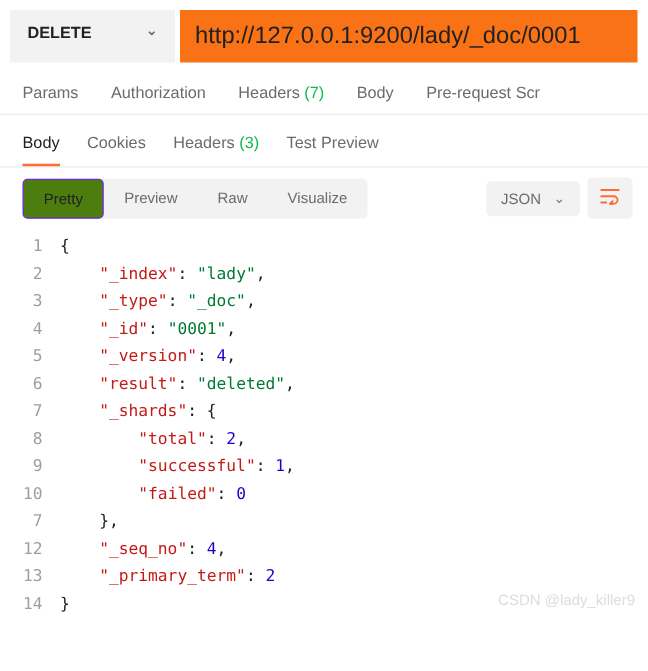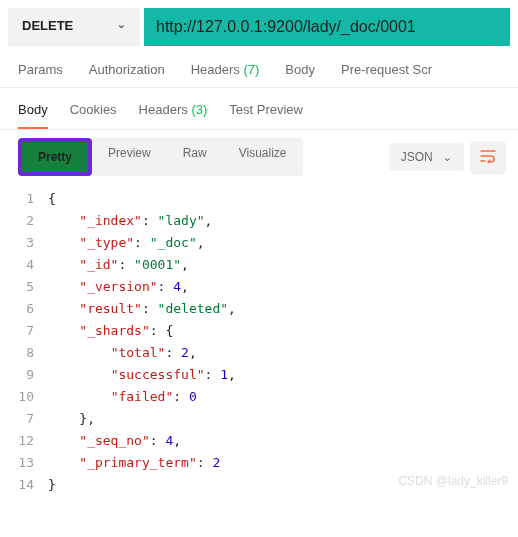--- a/index.html
+++ b/index.html
@@ -1,32 +1,32 @@
 <!DOCTYPE html>
 <html><head>
 <meta charset="utf-8">
 <style>
 * { box-sizing: border-box; margin: 0; padding: 0; }
 body { font-family: -apple-system, BlinkMacSystemFont, "Segoe UI", sans-serif; font-size: 13px; color: #212121; background: #fff; width: 518px; }
 .request-bar { display: flex; padding: 8px 8px; gap: 4px; }
 .method-select { display: flex; align-items: flex-start; justify-content: space-between; background: #f2f2f2; padding: 10px 14px; width: 132px; font-weight: 600; font-size: 13px; cursor: pointer; }
 .chevron { font-size: 11px; color: #6b6b6b; }
-.url-input { flex: 1; background: #14b8a6; border: none; padding: 10px 12px; font-size: 16px; color: #212121; outline: none; }
+.url-input { flex: 1; background: #f97316; border: none; padding: 10px 12px; font-size: 19px; color: #212121; outline: none; }
 .req-tabs { display: flex; gap: 26px; padding: 8px 12px 10px 18px; color: #6b6b6b; font-size: 13px; border-bottom: 1px solid #ececec; }
 .req-tabs span { cursor: pointer; white-space: nowrap; }
 .count7 { color: #0cbb52; }
 .resp-tabs { display: flex; gap: 22px; padding: 14px 12px 12px 18px; color: #6b6b6b; font-size: 13px; }
 .resp-tabs .active { color: #212121; font-weight: 500; position: relative; }
 .resp-tabs .active::after { content: ""; position: absolute; left: 0; right: 0; bottom: -12px; height: 2px; background: #ff6c37; }
 .count3 { color: #0cbb52; }
 .resp-tabs-wrap { border-bottom: 1px solid #ececec; }
 .view-bar { display: flex; align-items: center; gap: 6px; padding: 8px 12px 8px 18px; }
 .view-tabs { display: flex; background: #f2f2f2; border-radius: 4px; }
 .view-tabs span { padding: 8px 16px; font-size: 12px; color: #6b6b6b; cursor: pointer; }
-.view-tabs .active { color: #212121; background: #15803d; border: 4px solid #6d28d9; border-radius: 4px; font-weight: 700; }
+.view-tabs .active { color: #212121; background: #4d7c0f; border: 1px solid #6d28d9; border-radius: 4px; font-weight: 400; }
 .spacer { flex: 1; }
 .json-select { display: flex; align-items: center; gap: 10px; background: #f2f2f2; padding: 7px 12px; border-radius: 4px; font-size: 12px; color: #6b6b6b; cursor: pointer; font-weight: 500; }
 .wrap-btn { background: #f2f2f2; padding: 8px 10px; border-radius: 4px; cursor: pointer; }
 .wrap-icon { width: 16px; height: 14px; }
 .code-area { font-family: "Consolas", "Monaco", monospace; font-size: 13px; line-height: 22px; padding: 4px 0; position: relative; }
 .code-line { display: flex; }
 .gutter { width: 48px; text-align: right; padding-right: 14px; color: #9e9e9e; user-select: none; }
 .code { white-space: pre; }
 .brace { color: #212121; }
 .key { color: #c41a16; }

